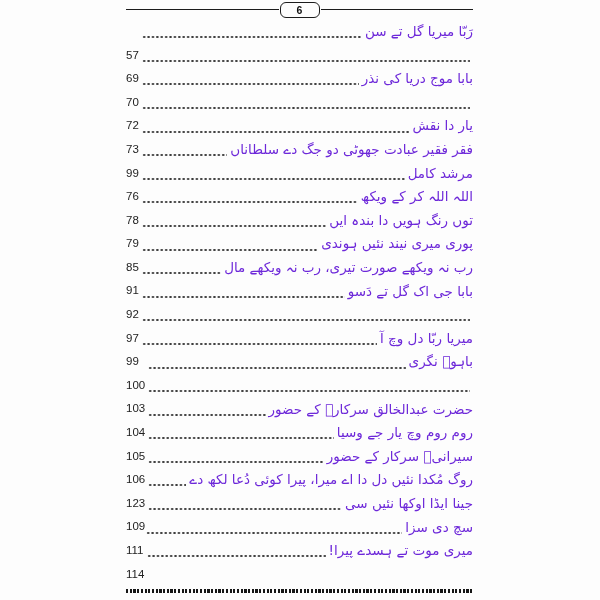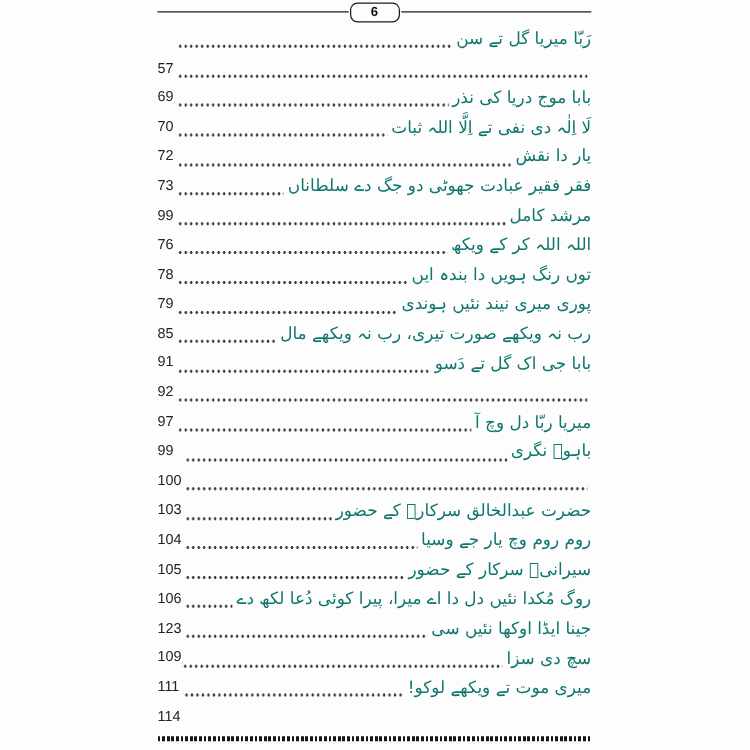--- a/index.html
+++ b/index.html
@@ -34,21 +34,21 @@
   .toc {
     position:absolute; top:21px; left:126px; width:347px;
   }
   .row {
     display:flex; direction:rtl; align-items:center;
     height:23.6px;
   }
   .title {
     white-space:nowrap;
     font-size:13.5px;
-    color:#0f766e;
+    color:#6d28d9;
     line-height:1;
     padding-bottom:2px;
   }
   .leader {
     flex:1 1 auto;
     align-self:stretch;
     margin:0 3px 0 3px;
     background-image:radial-gradient(circle, #3a3a3a 0.95px, transparent 1.25px);
     background-size:4.4px 4.4px;
     background-repeat:repeat-x;
@@ -95,21 +95,20 @@
       <span class="pagenum">69</span>
     </div>
 
     <div class="row">
       <span class="title">بابا موج دریا کی نذر</span>
       <span class="leader"></span>
       <span class="pagenum">70</span>
     </div>
 
     <div class="row">
-      <span class="title">لَا اِلٰہ دی نفی تے اِلَّا اللہ ثبات</span>
       <span class="leader"></span>
       <span class="pagenum">72</span>
     </div>
 
     <div class="row">
       <span class="title">یار دا نقش</span>
       <span class="leader"></span>
       <span class="pagenum">73</span>
     </div>
 
@@ -207,21 +206,21 @@
       <span class="pagenum">109</span>
     </div>
 
     <div class="row">
       <span class="title">سچ دی سزا</span>
       <span class="leader"></span>
       <span class="pagenum">111</span>
     </div>
 
     <div class="row">
-      <span class="title">میری موت تے ویکھے لوکو!</span>
+      <span class="title">میری موت تے ہسدے پیرا!</span>
       <span class="leader"></span>
       <span class="pagenum">114</span>
     </div>
   </div>
 
   <div class="footer-rule"></div>
 
 </div>
 
 </body></html>

